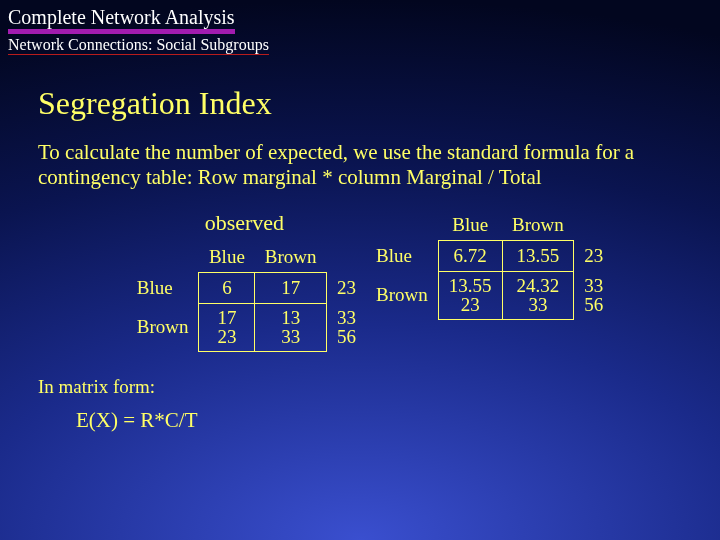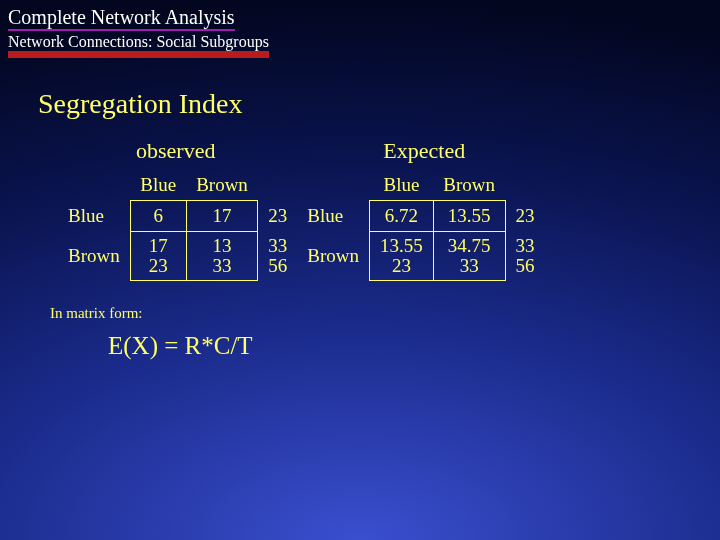--- a/index.html
+++ b/index.html
@@ -12,50 +12,51 @@
     color: #ffffff;
     overflow: hidden;
   }
   .header {
     padding: 6px 8px 2px 8px;
   }
   .title-main {
     font-size: 20px;
     font-family: 'Times New Roman', serif;
     color: #ffffff;
-    border-bottom: 2px solid #a21caf;
+    border-bottom: 5px solid #a21caf;
     display: inline-block;
     margin-bottom: 2px;
   }
   .title-sub {
     font-size: 16px;
     font-family: 'Times New Roman', serif;
     color: #ffffff;
-    border-bottom: 7px solid #b91c1c;
+    border-bottom: 1px solid #b91c1c;
     display: inline-block;
   }
   .content {
     padding: 28px 38px 0 38px;
   }
   .section-heading {
-    font-size: 28px;
+    font-size: 32px;
     color: #ffff66;
     font-family: 'Times New Roman', serif;
     margin-bottom: 18px;
   }
   .body-text {
     font-size: 21px;
     color: #ffff66;
     font-family: 'Times New Roman', serif;
     line-height: 1.18;
     margin-bottom: 20px;
   }
   .tables-row {
     display: flex;
     padding-left: 20px;
+    justify-content: center;
   }
   .table-block {
     display: flex;
     flex-direction: column;
   }
   .table-title {
     font-size: 22px;
     color: #ffff66;
     font-family: 'Times New Roman', serif;
     margin-bottom: 6px;
@@ -81,44 +82,45 @@
     padding-right: 10px;
   }
   .bt { border-top: 1px solid #ffff66; }
   .bb { border-bottom: 1px solid #ffff66; }
   .bl { border-left: 1px solid #ffff66; }
   .br { border-right: 1px solid #ffff66; }
   .stack {
     line-height: 1.05;
   }
   .footer-text {
-    font-size: 15px;
+    font-size: 19px;
     color: #ffff66;
     font-family: 'Times New Roman', serif;
-    padding-left: 50px;
+    padding-left: 38px;
     margin-top: 24px;
   }
   .formula {
-    font-size: 25px;
+    font-size: 21px;
     color: #ffff66;
     font-family: 'Times New Roman', serif;
-    padding-left: 108px;
+    padding-left: 76px;
     margin-top: 10px;
   }
 </style>
 </head>
 <body>
 
 <div class="header">
   <div class="title-main">Complete Network Analysis</div><br>
   <div class="title-sub">Network Connections: Social Subgroups</div>
 </div>
 
 <div class="content">
   <div class="section-heading">Segregation Index</div>
+  <div class="body-text">To calculate the number of expected, we use the standard formula for a contingency table: Row marginal * column Marginal / Total</div>
 
   <div class="tables-row">
 
     <div class="table-block">
       <div class="table-title">observed</div>
       <table class="ctab">
         <tbody>
             <tr>
           <th></th>
           <th>Blue</th>
@@ -144,21 +146,20 @@
           <td class="stack">
             <div>33</div>
             <div>56</div>
           </td>
         </tr>
       </tbody>
         </table>
     </div>
 
     <div class="table-block">
-      <div class="table-title table-title-exp">Expected</div>
       <table class="ctab">
         <tbody>
             <tr>
           <th></th>
           <th>Blue</th>
           <th>Brown</th>
           <th></th>
         </tr>
         <tr>
           <td class="rowlab">Blue</td>
@@ -166,21 +167,21 @@
           <td class="bt br bb">13.55</td>
           <td>23</td>
         </tr>
         <tr>
           <td class="rowlab">Brown</td>
           <td class="bl br bb stack">
             <div>13.55</div>
             <div>23</div>
           </td>
           <td class="br bb stack">
-            <div>34.75</div>
+            <div>24.32</div>
             <div>33</div>
           </td>
           <td class="stack">
             <div>33</div>
             <div>56</div>
           </td>
         </tr>
       </tbody>
         </table>
     </div>

